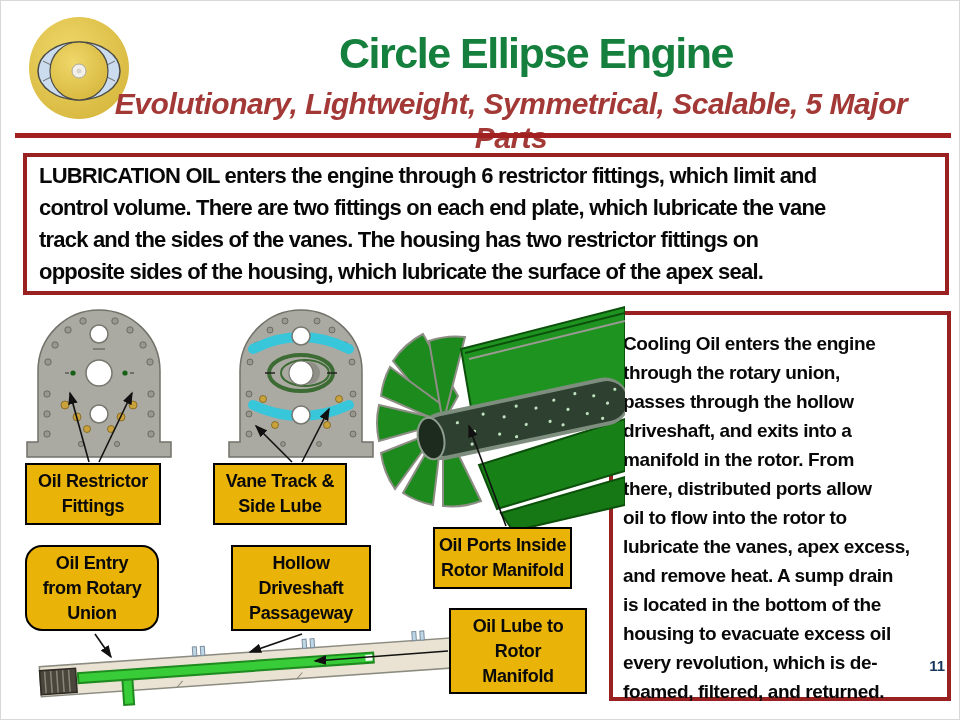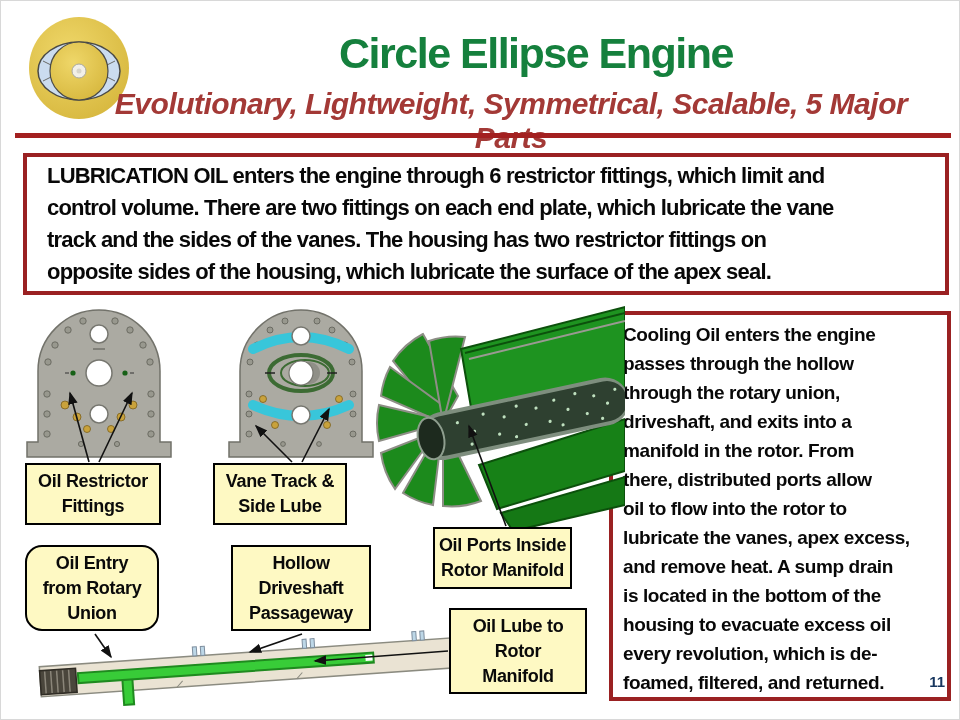--- a/index.html
+++ b/index.html
@@ -15,31 +15,31 @@
   }
   .subtitle{
     left:80px;top:86px;width:860px;text-align:center;
     font-size:30px;font-weight:bold;font-style:italic;letter-spacing:-0.5px;color:#a33936;
   }
   .rule{left:14px;top:132px;width:936px;height:5px;background:#a32020;}
   .redbox{
     background:#ffffff;border:4px solid #9a2122;box-sizing:border-box;color:#080808;
     font-weight:bold;
   }
-  .lubebox{left:22px;top:152px;width:926px;height:142px;padding:3px 20px;}
+  .lubebox{left:22px;top:152px;width:926px;height:142px;padding:3px 12px;}
   .lubebox .ln{font-size:22px;letter-spacing:-0.8px;line-height:32px;white-space:nowrap;overflow:hidden;}
-  .coolbox{left:608px;top:310px;width:342px;height:390px;padding:5px 10px;}
+  .coolbox{left:608px;top:310px;width:342px;height:390px;padding:14px 10px;}
   .coolbox .ln{font-size:19px;letter-spacing:-0.4px;line-height:29px;white-space:nowrap;overflow:hidden;}
   .callout{
-    position:absolute;background:#fef9c3;border:2px solid #000000;box-sizing:border-box;
+    position:absolute;background:#eab308;border:2px solid #000000;box-sizing:border-box;
     text-align:center;font-weight:bold;color:#0a0a0a;display:flex;flex-direction:column;
     justify-content:center;z-index:5;
   }
   .callout .ln{font-size:18px;letter-spacing:-0.3px;line-height:25px;white-space:nowrap;overflow:hidden;}
-  .pagenum{right:14px;top:656px;font-size:15px;font-weight:bold;color:#17365e;margin-top:16px;}
+  .pagenum{right:14px;top:656px;font-size:15px;font-weight:bold;color:#17365e;}
   svg{display:block;}
   .overlay{left:0;top:0;z-index:4;pointer-events:none;}
 </style>
 </head>
 <body>
 
 <div class="slide">
 
   <svg class="abs" style="left:22px;top:14px;" width="112" height="108" viewBox="0 0 112 108">
     <defs>
@@ -65,22 +65,22 @@
 
   <div class="abs redbox lubebox">
     <div class="ln">LUBRICATION OIL enters the engine through 6 restrictor fittings, which limit and</div>
     <div class="ln">control volume. There are two fittings on each end plate, which lubricate the vane</div>
     <div class="ln">track and the sides of the vanes. The housing has two restrictor fittings on</div>
     <div class="ln">opposite sides of the housing, which lubricate the surface of the apex seal.</div>
   </div>
 
   <div class="abs redbox coolbox">
     <div class="ln">Cooling Oil enters the engine</div>
+    <div class="ln">through the rotary union,</div>
     <div class="ln">passes through the hollow</div>
-    <div class="ln">through the rotary union,</div>
     <div class="ln">driveshaft, and exits into a</div>
     <div class="ln">manifold in the rotor. From</div>
     <div class="ln">there, distributed ports allow</div>
     <div class="ln">oil to flow into the rotor to</div>
     <div class="ln">lubricate the vanes, apex excess,</div>
     <div class="ln">and remove heat. A sump drain</div>
     <div class="ln">is located in the bottom of the</div>
     <div class="ln">housing to evacuate excess oil</div>
     <div class="ln">every revolution, which is de-</div>
     <div class="ln">foamed, filtered, and returned.</div>

